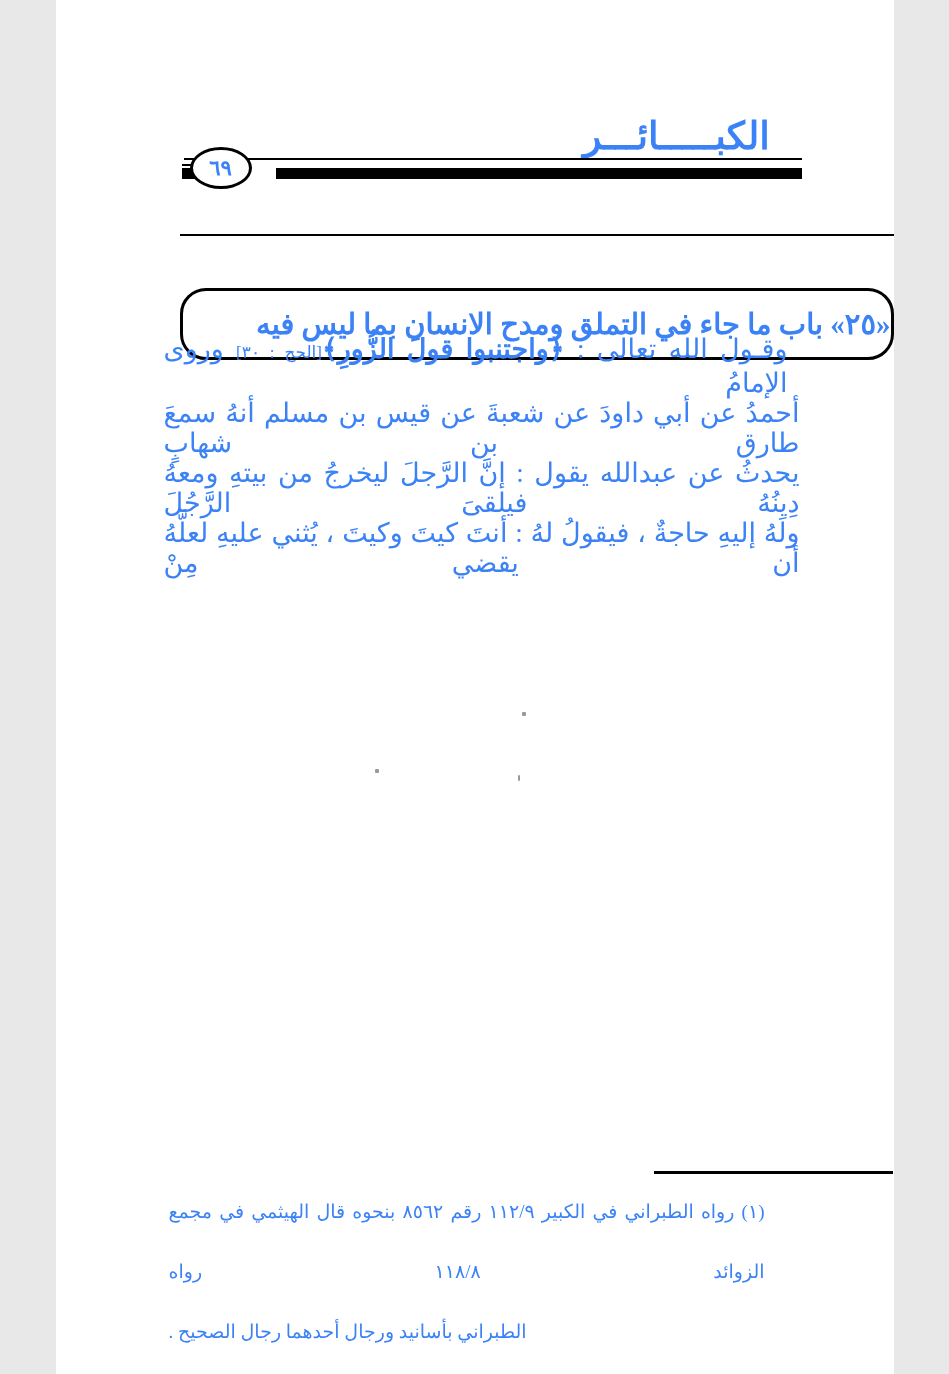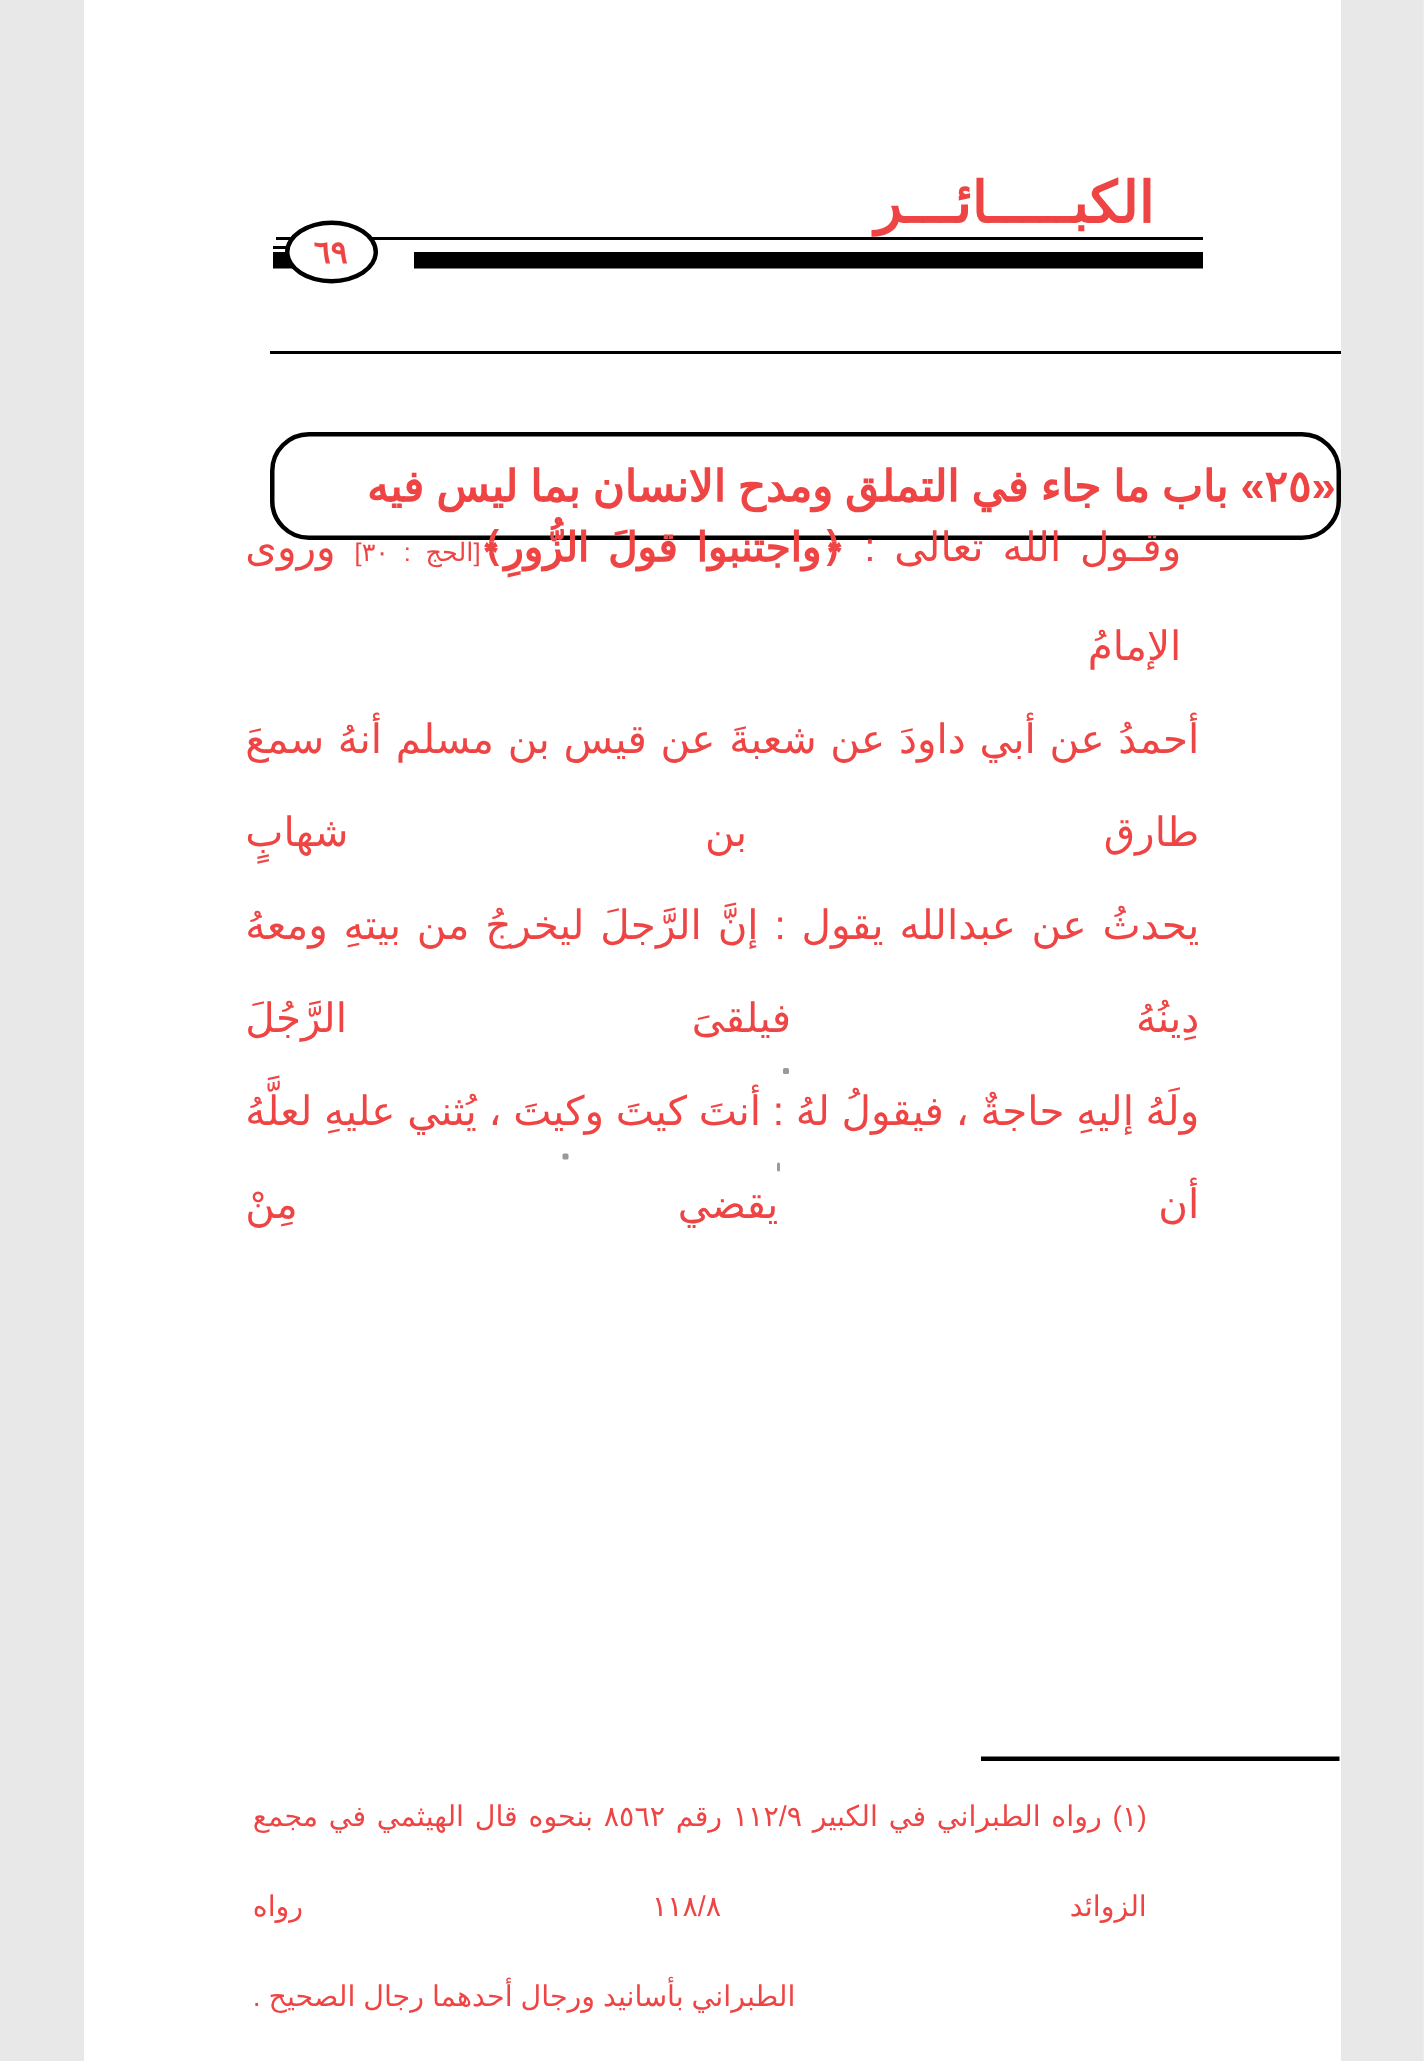--- a/index.html
+++ b/index.html
@@ -1,22 +1,22 @@
 <!DOCTYPE html>
 <html lang="ar" dir="rtl"><head>
 <meta charset="utf-8">
 <style>
   html,body{margin:0;padding:0;background:#e8e8e8;}
   .page{
     position:relative;
     width:838px;height:1374px;
     background:#ffffff;
     margin:0 auto;
-    font-family:Liberation Sans, sans-serif;
-    color:#ef4444;
+    font-family:Liberation Serif, serif;
+    color:#3b82f6;
     overflow:hidden;
     direction:rtl;
   }
   
   .book-title{
     position:absolute;top:114px;right:92px;width:250px;
     font-size:38px;font-weight:bold;
     text-align:center;white-space:nowrap;
     letter-spacing:0px;line-height:44px;
   }
@@ -38,21 +38,21 @@
     border:3px solid #000;border-radius:26px;
     box-sizing:border-box;
     display:flex;align-items:center;justify-content:flex-start;margin-top:48px;
   }
   .chapter-title{
     font-size:29px;font-weight:bold;white-space:nowrap;
   }
   
   .body-text{
     position:absolute;top:334px;left:108px;right:94px;
-    font-size:27px;line-height:62px;
+    font-size:27px;line-height:30px;
   }
   .bline{direction:rtl;}
   .just{text-align:justify;text-align-last:justify;}
   .indent{padding-right:12px;}
   .lastline{text-align:right;}
   .verse{font-weight:bold;}
   .cite{font-size:17px;}
   .fnref{font-size:15px;vertical-align:9px;}
   
   .speck{position:absolute;background:#9a9a9a;border-radius:1px;}

